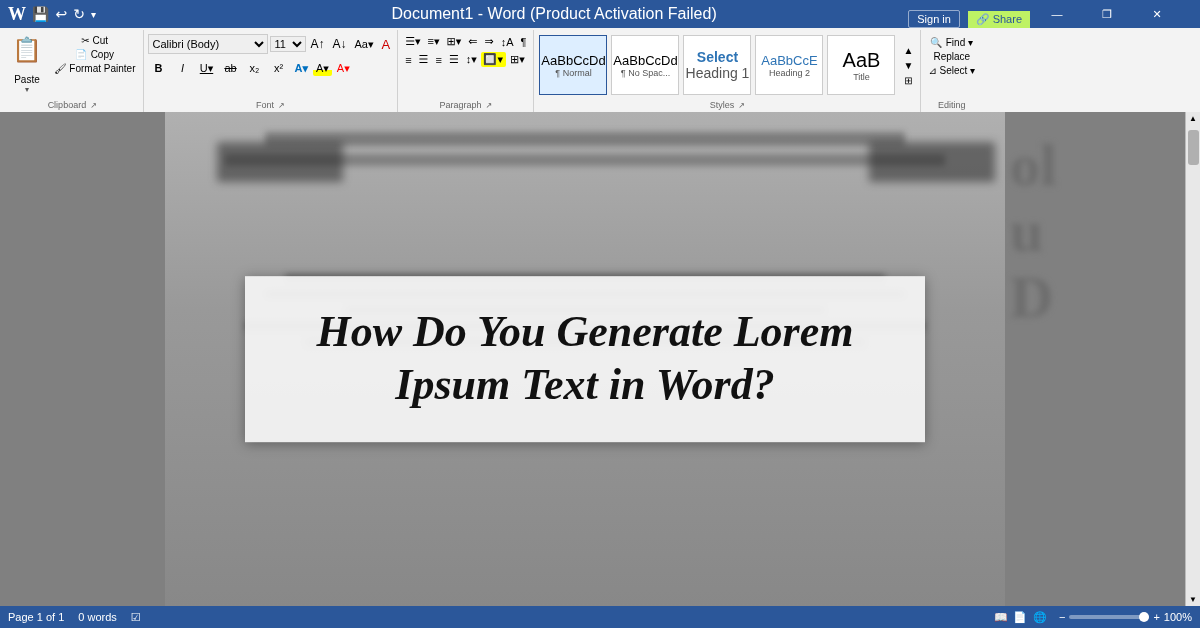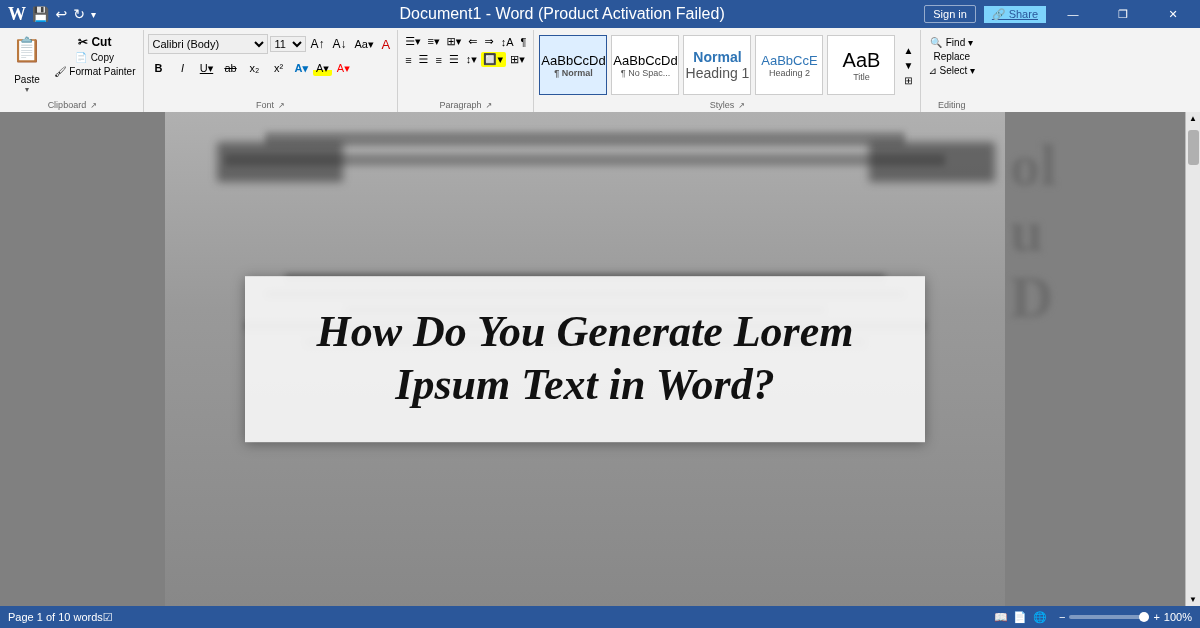--- a/index.html
+++ b/index.html
@@ -41,28 +41,28 @@
     .signin-btn {
       background: transparent;
       border: 1px solid rgba(255,255,255,0.5);
       color: white;
       padding: 2px 8px;
       font-size: 11px;
       cursor: pointer;
       border-radius: 2px;
     }
     .share-btn {
-      background: #7dd3fc;
+      background: #bef264;
       border: none;
       color: #2b579a;
       padding: 2px 8px;
       font-size: 11px;
       cursor: pointer;
       border-radius: 0;
-      display: flex; align-items: center; gap: 3px; text-decoration: underline;
+      display: flex; align-items: center; gap: 3px;
     }
 
     
     .top-area {
       background: #2b579a;
     }
     .title-and-controls {
       display: flex;
       align-items: center;
       height: 28px;
@@ -151,21 +151,21 @@
       <div style="display:flex; align-items:center; gap:6px; padding:0 8px; width:200px;">
         <span style="color:white; font-size:18px; font-weight:bold; font-family:serif;">W</span>
         <span style="color:white; font-size:14px; cursor:pointer;">💾</span>
         <span style="color:white; font-size:14px; cursor:pointer;">↩</span>
         <span style="color:white; font-size:14px; cursor:pointer;">↻</span>
         <span style="color:white; font-size:10px; cursor:pointer;">▾</span>
       </div>
 
       <div style="flex:1; text-align:center; color:white; font-size:16px;">Document1 - Word (Product Activation Failed)</div>
 
-      <div style="display:flex; align-items:center; gap:4px; padding-right:4px;">
+      <div style="display:flex; align-items:flex-end; gap:4px; padding-right:20px;">
         <div class="signin-area">
           <button class="signin-btn">Sign in</button>
           <button class="share-btn">🔗 Share</button>
         </div>
         <div class="title-btn">—</div>
         <div class="title-btn">❐</div>
         <div class="title-btn close">✕</div>
       </div>
     </div>
 
@@ -175,21 +175,21 @@
     <div class="ribbon-main">
 
       <div class="rg">
         <div class="rg-top">
           <div class="rb rb-lg">
             <span class="rb-icon">📋</span>
             <span class="rb-label">Paste</span>
             <span class="dd-arrow">▾</span>
           </div>
           <div class="btn-group-v" style="padding-top:2px;">
-            <div class="rb" style="font-size:12px;font-weight:bold;">✂ Cut</div>
+            <div class="rb" style="font-size:10px;">✂ Cut</div>
             <div class="rb" style="font-size:10px;">📄 Copy</div>
             <div class="rb" style="font-size:10px;">🖌 Format Painter</div>
           </div>
         </div>
         <div class="rg-label">
           <span>Clipboard</span>
           <span class="expand-icon">↗</span>
         </div>
       </div>
 
@@ -255,30 +255,30 @@
           <span class="expand-icon">↗</span>
         </div>
       </div>
 
       <div class="rg" style="min-width:380px;">
         <div class="rg-top" style="align-items:center;">
           <div style="display:flex; gap:2px; align-items:center;">
 
             <div class="style-box selected">
               <div style="font-size:13px;">AaBbCcDd</div>
-              <div style="font-size:9px; color:#555;font-weight:bold;">¶ Normal</div>
+              <div style="font-size:9px; color:#555;">¶ Normal</div>
             </div>
 
             <div class="style-box">
               <div style="font-size:13px;">AaBbCcDd</div>
               <div style="font-size:9px; color:#555;">¶ No Spac...</div>
             </div>
 
             <div class="style-box">
-              <div style="font-size:14px; color:#2e74b5; font-weight:bold;">Normal</div>
+              <div style="font-size:14px; color:#2e74b5; font-weight:bold;">Select</div>
               <div style="font-size:14px; color:#555;">Heading 1</div>
             </div>
 
             <div class="style-box">
               <div style="font-size:13px; color:#2e74b5;">AaBbCcE</div>
               <div style="font-size:9px; color:#555;">Heading 2</div>
             </div>
 
             <div class="style-box">
               <div style="font-size:20px;">AaB</div>
@@ -348,21 +348,21 @@
     <div style="width:15px; background:#e8e8e8; border-left:1px solid #bbb; display:flex; flex-direction:column; align-items:center;">
       <div style="font-size:8px; padding:2px; cursor:pointer;">▲</div>
       <div style="flex:1; width:13px; position:relative;">
         <div style="width:11px; height:35px; background:#b0b0b0; border-radius:3px; position:absolute; top:5px; left:1px;"></div>
       </div>
       <div style="font-size:8px; padding:2px; cursor:pointer;">▼</div>
     </div>
   </div>
 
   <div style="height:22px; background:#2b579a; display:flex; align-items:center; padding:0 8px; color:white; font-size:11px; justify-content:space-between;">
-    <div style="display:flex; align-items:center; gap:0;">
+    <div style="display:flex; align-items:center; gap:14px;">
       <span>Page 1 of 1</span>
       <span>0 words</span>
       <span style="cursor:pointer;">☑</span>
     </div>
     <div style="display:flex; align-items:center; gap:6px;">
       <span style="cursor:pointer;">📖</span>
       <span style="cursor:pointer;">📄</span>
       <span style="cursor:pointer;">🌐</span>
       <div style="display:flex; align-items:center; gap:4px; margin-left:6px;">
         <span style="cursor:pointer;">−</span>

